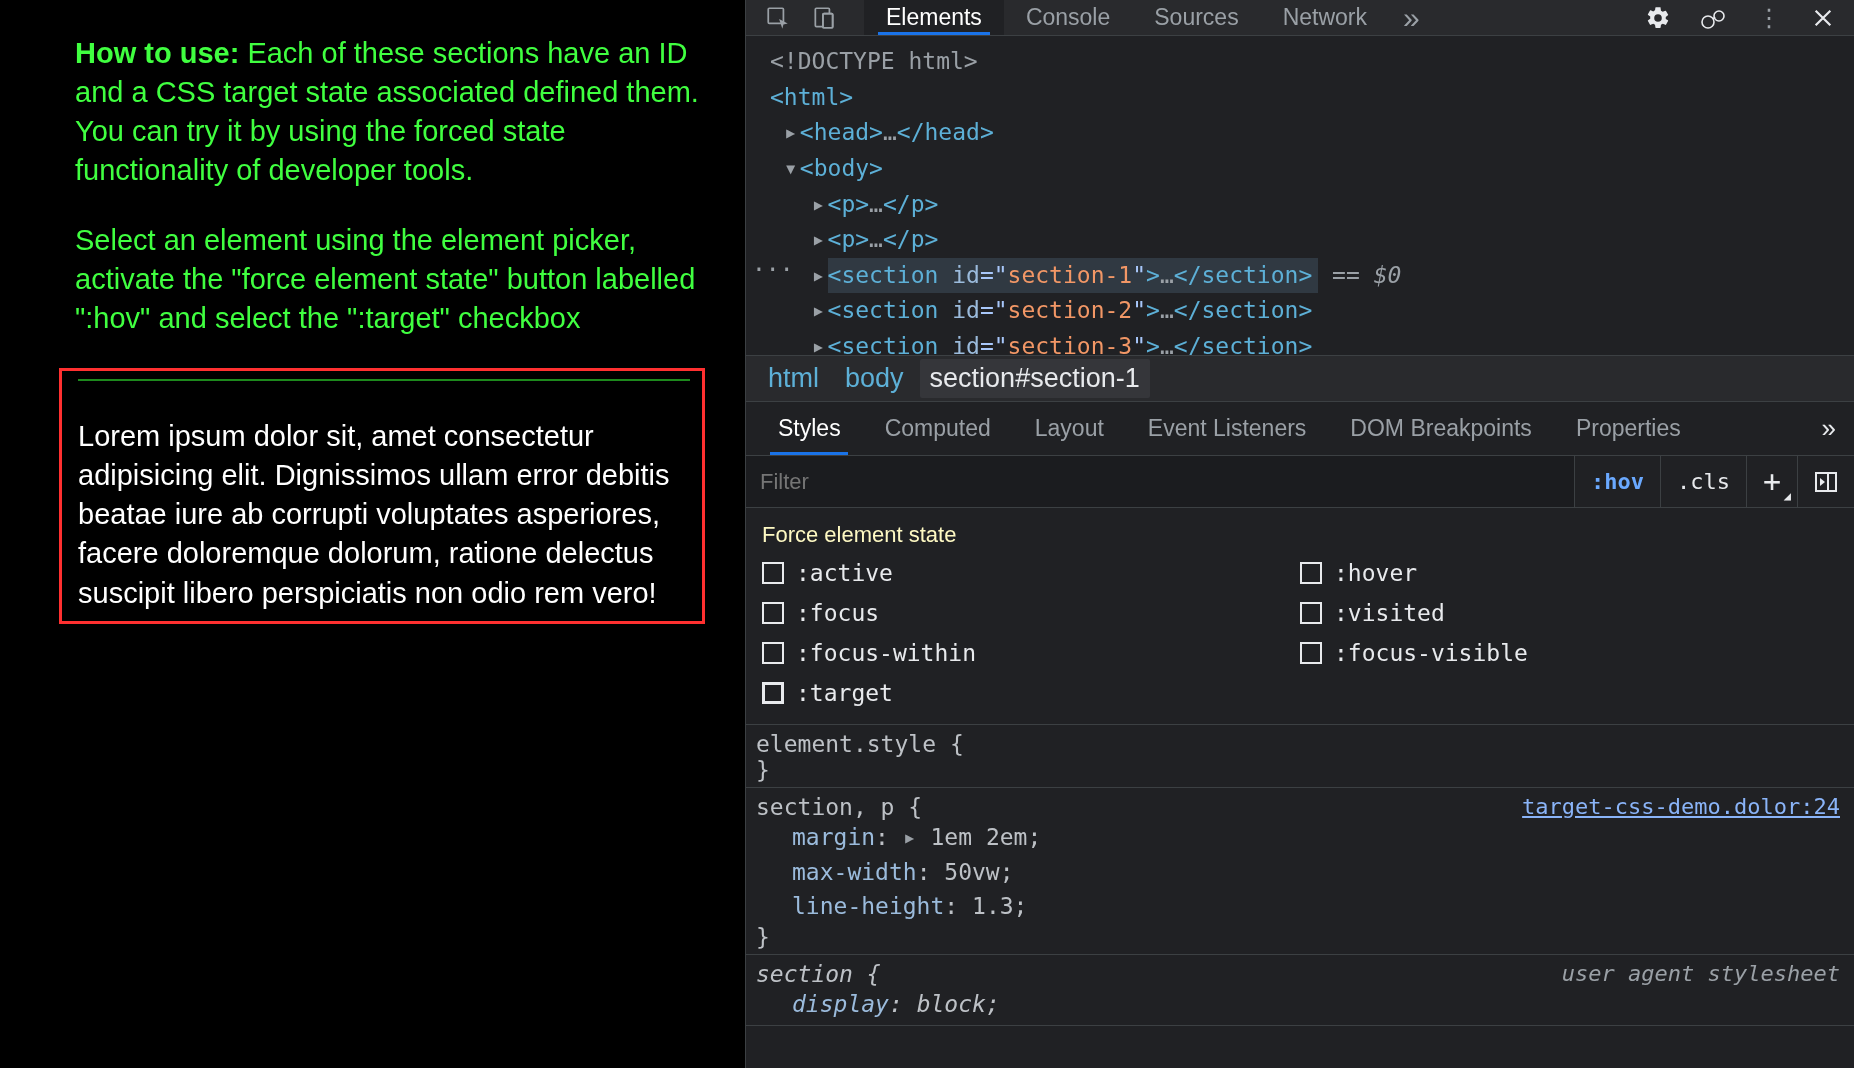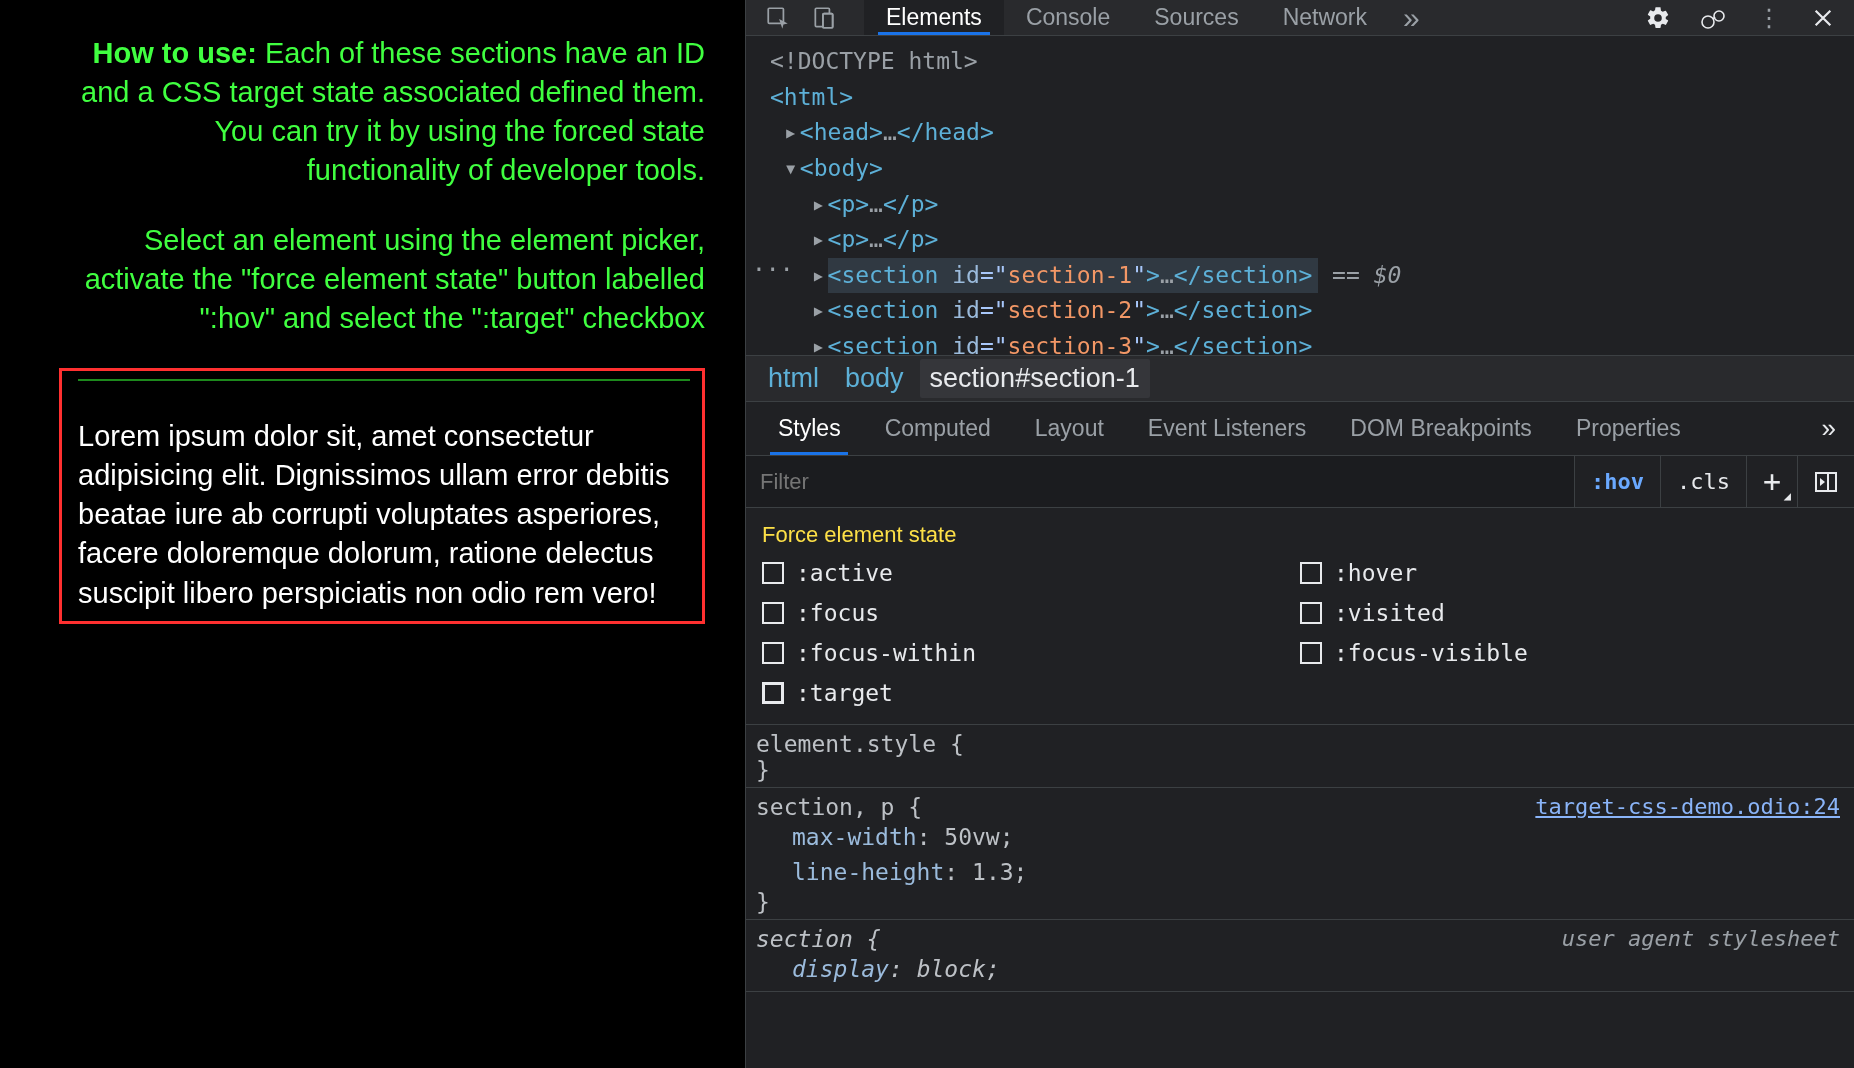--- a/index.html
+++ b/index.html
@@ -13,21 +13,21 @@
 
   
   .page-pane {
     width: 745px;
     height: 100%;
     background: #000;
     padding: 34px 40px 0 75px;
     font-size: 29px;
     line-height: 1.35;
   }
-  .page-pane .intro { color: #40ff40; max-width: 50vw; text-align: right; }
+  .page-pane .intro { color: #40ff40; max-width: 50vw; }
   .page-pane .intro .bold { font-weight: 700; }
   .page-pane .intro p { margin-bottom: 30px; }
   .page-pane hr {
     border: none;
     border-top: 2px solid #1d8a1d;
     margin: 8px 0 36px 0;
   }
   .page-pane .section-box {
     border: 3px solid #ff3030;
     padding: 0 12px 8px 0;
@@ -192,21 +192,21 @@
     border-left: 1px solid #3c4043;
   }
   .filter-btn.hov { color: #6aa9ff; font-weight: 600; }
   .plus-btn { font-size: 30px; font-weight: 300; }
 
   
   .force-state {
     padding: 14px 16px 18px 16px;
     border-bottom: 1px solid #3c4043;
   }
-  .force-state .fs-title { color: #fde047; font-size: 22px; margin-bottom: 12px; }
+  .force-state .fs-title { color: #fef9c3; font-size: 22px; margin-bottom: 12px; }
   .fs-grid {
     display: grid;
     grid-template-columns: 1fr 1fr;
     row-gap: 14px;
     font-family: Menlo, monospace;
     font-size: 23px;
     color: #e8eaed;
   }
   .fs-item { display: flex; align-items: center; gap: 12px; }
   .fs-check {
@@ -418,22 +418,23 @@
     </div>
   </div>
 
   <div class="rules">
     <div class="rule-block">
       <span class="selector">element.style </span><span class="brace">{</span><br>
       <span class="brace">}</span>
     </div>
 
     <div class="rule-block">
-      <a class="src-link">target-css-demo.odio:24</a>
+      <a class="src-link">target-css-demo.dolor:24</a>
       <span class="selector">section, p </span><span class="brace">{</span>
+      <div class="rule-line"><span class="prop-name">margin</span>:<span class="tri-s"> ▸</span><span class="prop-val"> 1em 2em</span>;</div>
       <div class="rule-line"><span class="prop-name">max-width</span>:<span class="prop-val"> 50vw</span>;</div>
       <div class="rule-line"><span class="prop-name">line-height</span>:<span class="prop-val"> 1.3</span>;</div>
       <span class="brace">}</span>
     </div>
 
     <div class="rule-block italic">
       <span class="ua-label">user agent stylesheet</span>
       <span class="selector">section </span><span class="brace">{</span>
       <div class="rule-line"><span class="prop-name">display</span>:<span class="prop-val"> block</span>;</div>
     </div>

